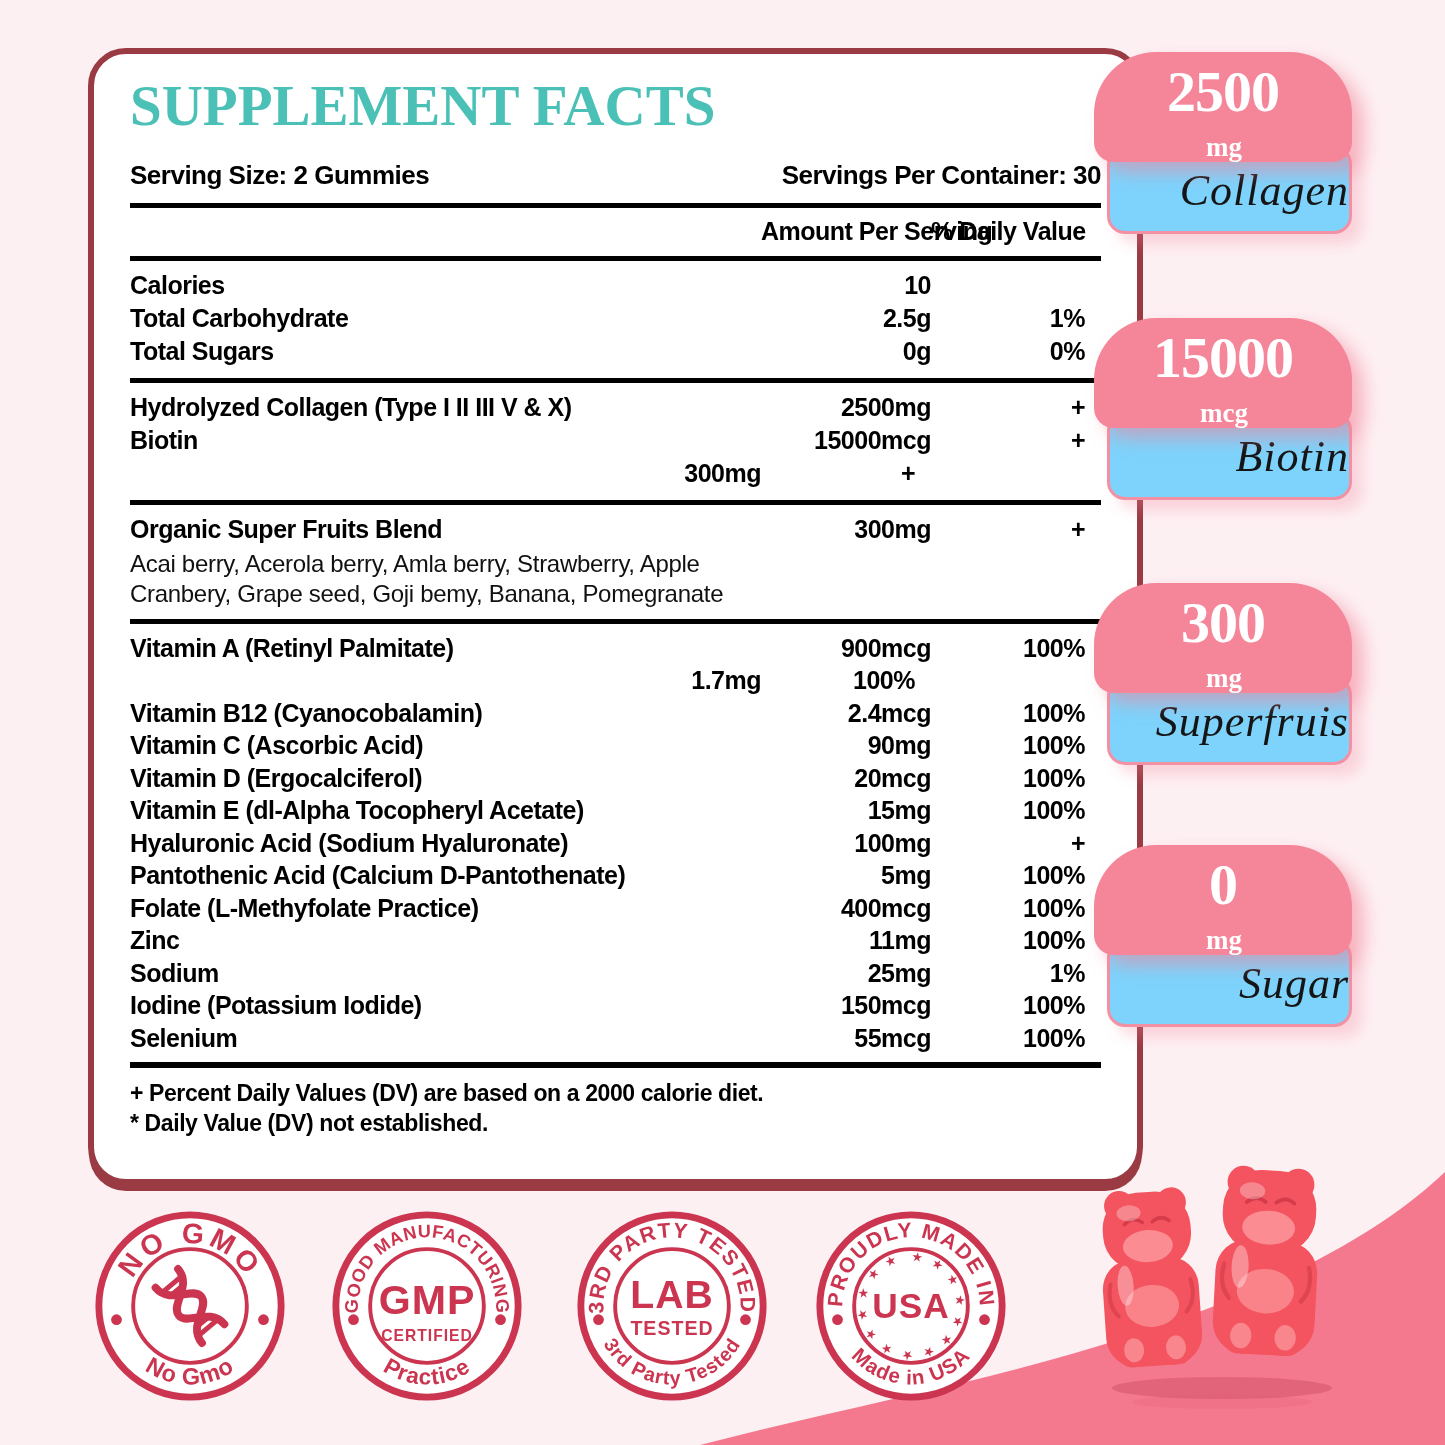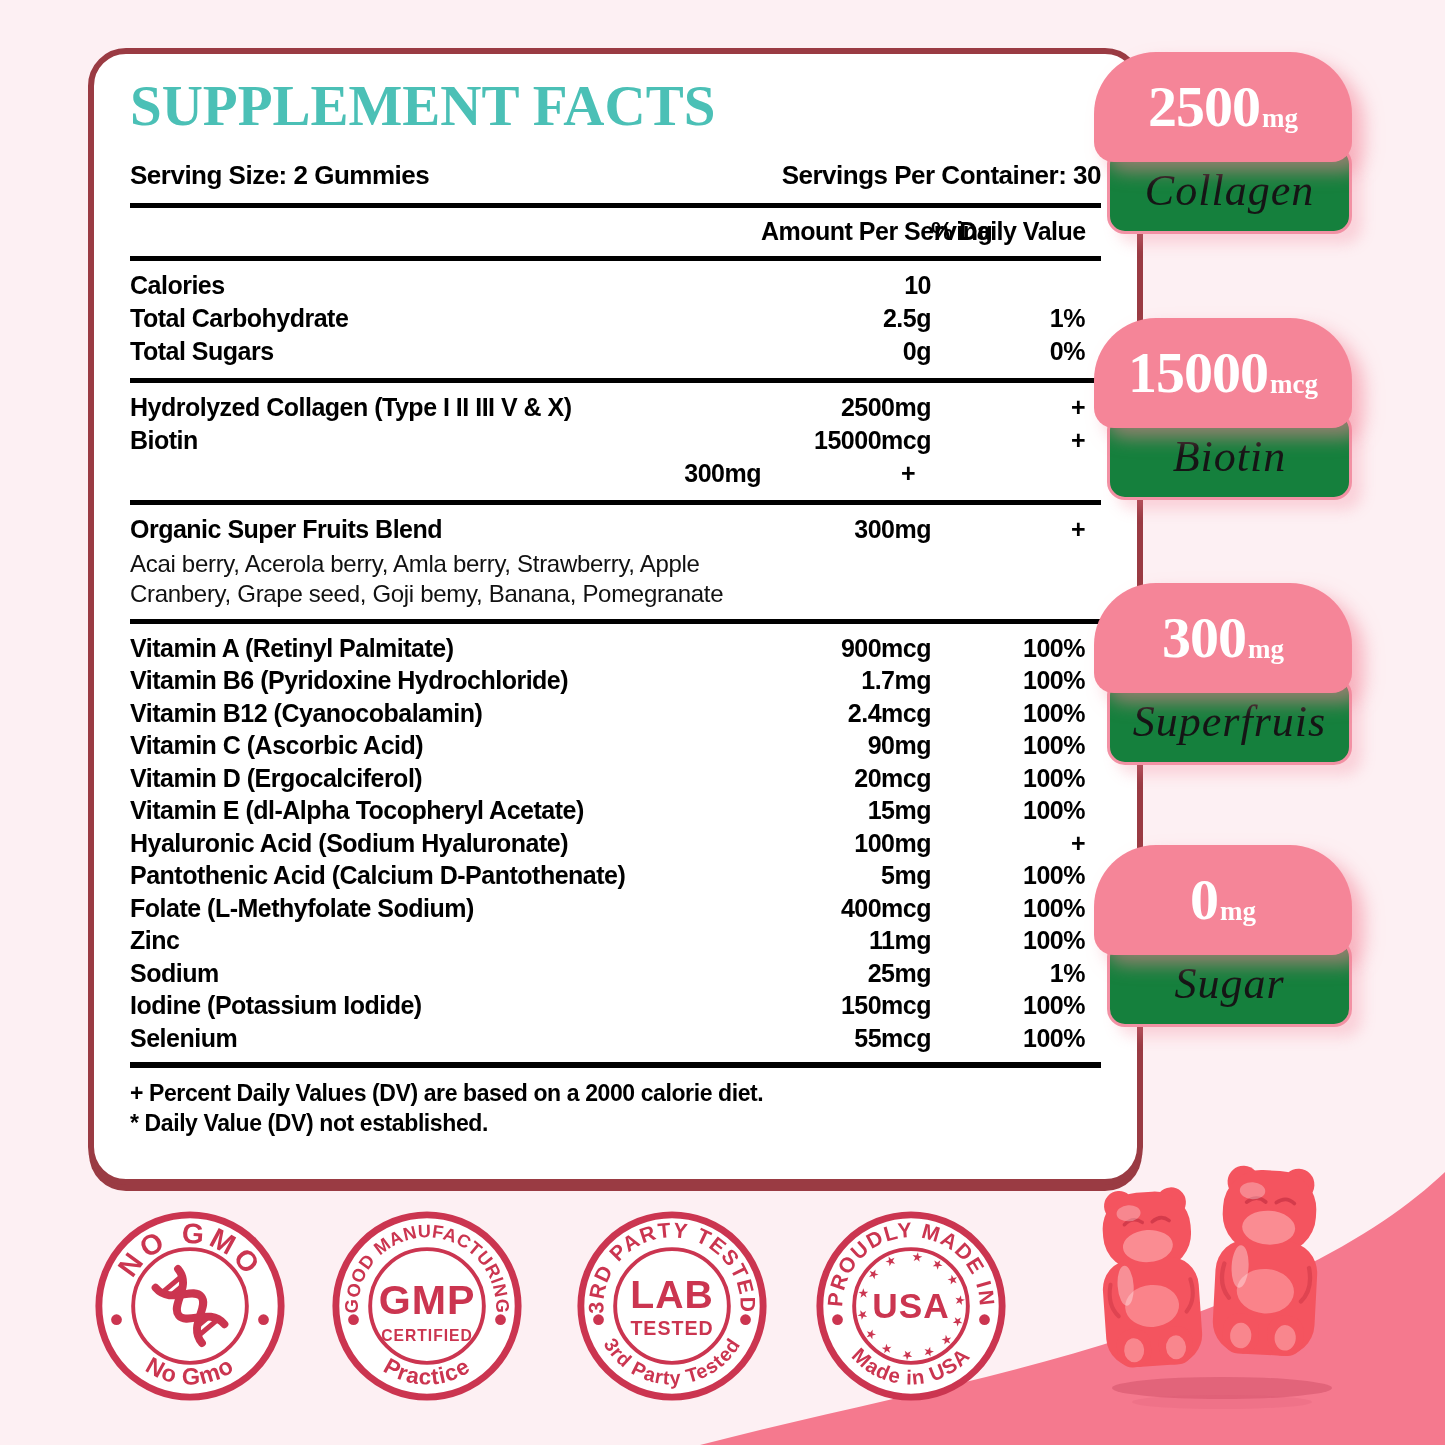--- a/index.html
+++ b/index.html
@@ -24,24 +24,24 @@
   .hdr-row .c-amount,.hdr-row .c-dv{white-space:nowrap;}
   .rows{margin-top:8px;}
   .rows.vitamins .nrow{line-height:32.5px;}
   .blend-desc{font-size:24px;font-weight:normal;line-height:30px;letter-spacing:-0.3px;
               max-width:665px;margin-top:3px;color:#111;}
   .footnotes{margin-top:10px;font-size:23px;font-weight:bold;letter-spacing:-0.4px;line-height:30px;}
   
   .badge{position:absolute;left:1094px;width:258px;height:190px;}
   .badge .dome{position:relative;z-index:2;height:110px;background:#f58598;
                border-radius:62px 62px 20px 20px;display:flex;align-items:center;justify-content:center;
-               box-shadow:12px 10px 18px rgba(244,130,150,.55);}
-  .badge .plate{position:relative;z-index:1;margin-top:-16px;height:88px;background:#15803d;
+               box-shadow:12px 10px 18px rgba(244,130,150,.55);flex-direction:column;}
+  .badge .plate{position:relative;z-index:1;margin-top:-16px;height:88px;background:#7dd3fc;
                 border:3px solid #f291a4;border-radius:18px;box-sizing:border-box;
-                display:flex;align-items:center;justify-content:center;
+                display:flex;align-items:center;justify-content:flex-end;
                 box-shadow:10px 10px 14px rgba(244,130,150,.28);margin-left:13px;}
   .badge .value{font-family:"Liberation Serif",serif;font-weight:bold;color:#fff;
                 font-size:58px;line-height:1;letter-spacing:-1px;}
   .badge .unit{font-family:"Liberation Serif",serif;font-weight:bold;color:#fff;
                font-size:27px;position:relative;top:11px;margin-left:2px;letter-spacing:0;}
   .badge .label{font-family:"Liberation Serif",serif;font-style:italic;font-size:44px;
                 color:#151515;letter-spacing:1px;}
   .badge.b1{top:52px;} .badge.b2{top:318px;} .badge.b3{top:583px;} .badge.b4{top:845px;}
   
   .stamp{position:absolute;top:1208px;width:196px;height:196px;}
@@ -130,21 +130,20 @@
 
     <div class="rule mid"></div>
 
     <div class="rows vitamins">
         <div class="nrow">
           <span class="c-name">Vitamin A (Retinyl Palmitate)</span>
           <span class="c-amount">900mcg</span>
           <span class="c-dv">100%</span>
         </div>
         <div class="nrow">
-          <span class="c-name">Vitamin B6 (Pyridoxine Hydrochloride)</span>
           <span class="c-amount">1.7mg</span>
           <span class="c-dv">100%</span>
         </div>
         <div class="nrow">
           <span class="c-name">Vitamin B12 (Cyanocobalamin)</span>
           <span class="c-amount">2.4mcg</span>
           <span class="c-dv">100%</span>
         </div>
         <div class="nrow">
           <span class="c-name">Vitamin C (Ascorbic Acid)</span>
@@ -165,21 +164,21 @@
           <span class="c-name">Hyaluronic Acid (Sodium Hyaluronate)</span>
           <span class="c-amount">100mg</span>
           <span class="c-dv">+</span>
         </div>
         <div class="nrow">
           <span class="c-name">Pantothenic Acid (Calcium D-Pantothenate)</span>
           <span class="c-amount">5mg</span>
           <span class="c-dv">100%</span>
         </div>
         <div class="nrow">
-          <span class="c-name">Folate (L-Methyfolate Sodium)</span>
+          <span class="c-name">Folate (L-Methyfolate Practice)</span>
           <span class="c-amount">400mcg</span>
           <span class="c-dv">100%</span>
         </div>
         <div class="nrow">
           <span class="c-name">Zinc</span>
           <span class="c-amount">11mg</span>
           <span class="c-dv">100%</span>
         </div>
         <div class="nrow">
           <span class="c-name">Sodium</span>

